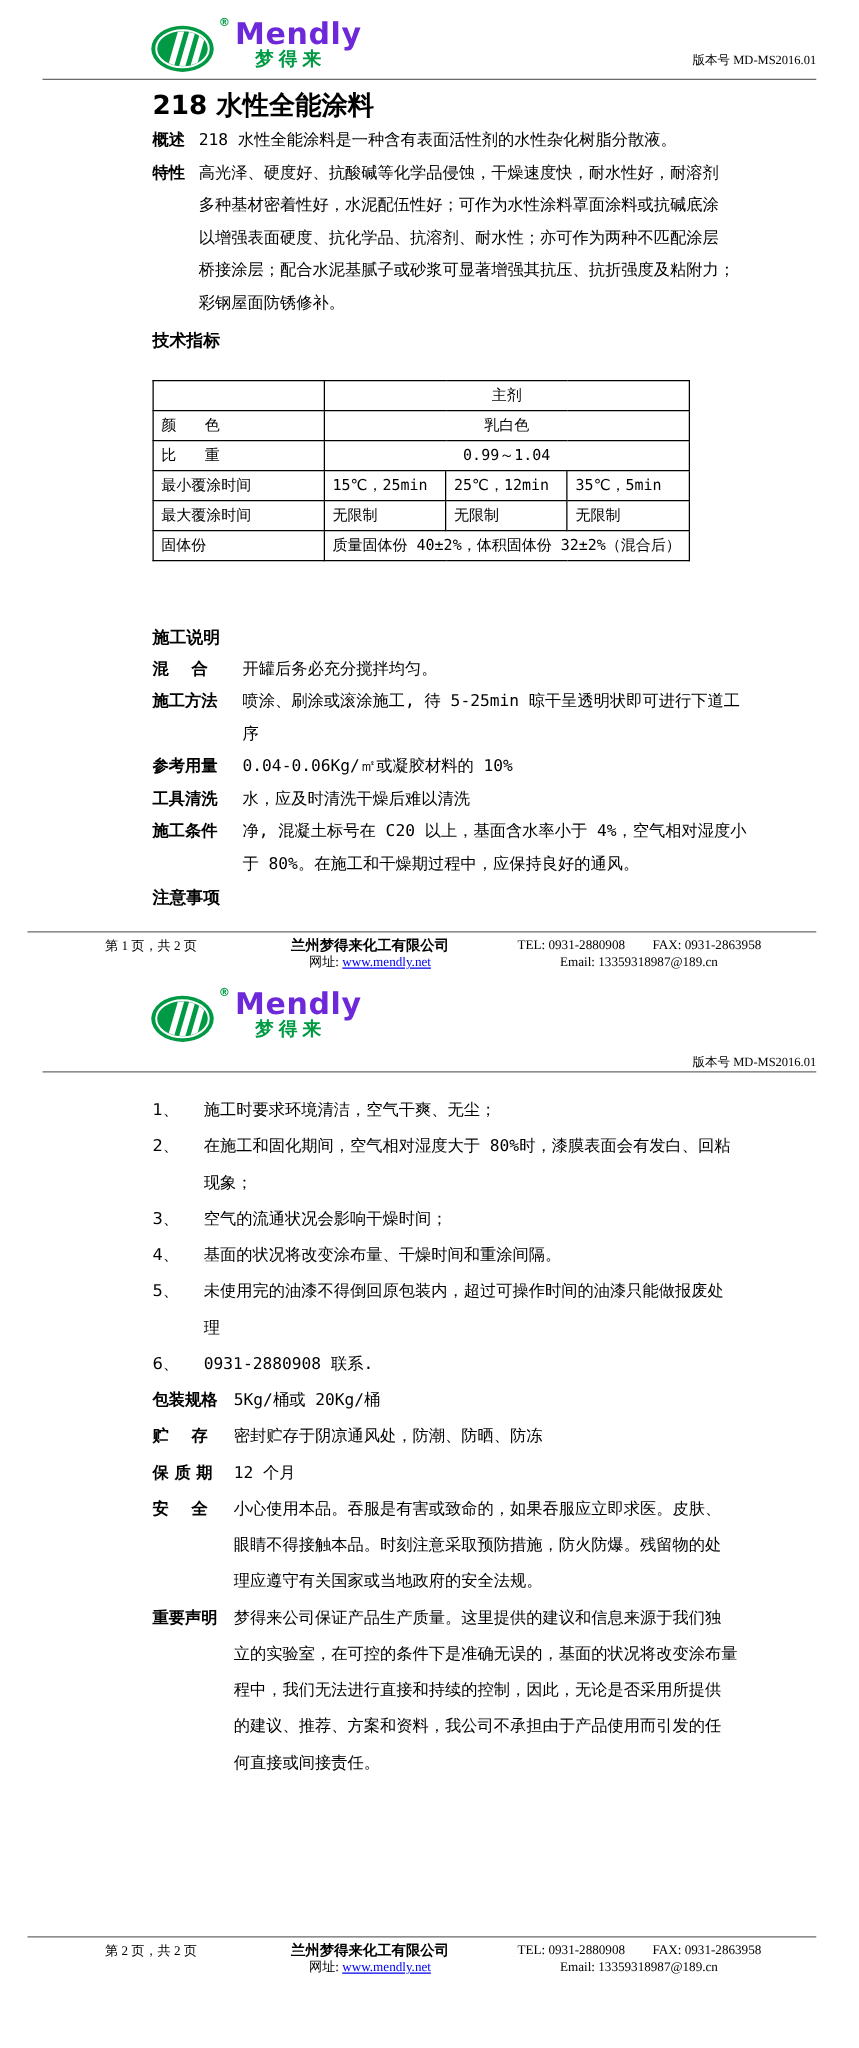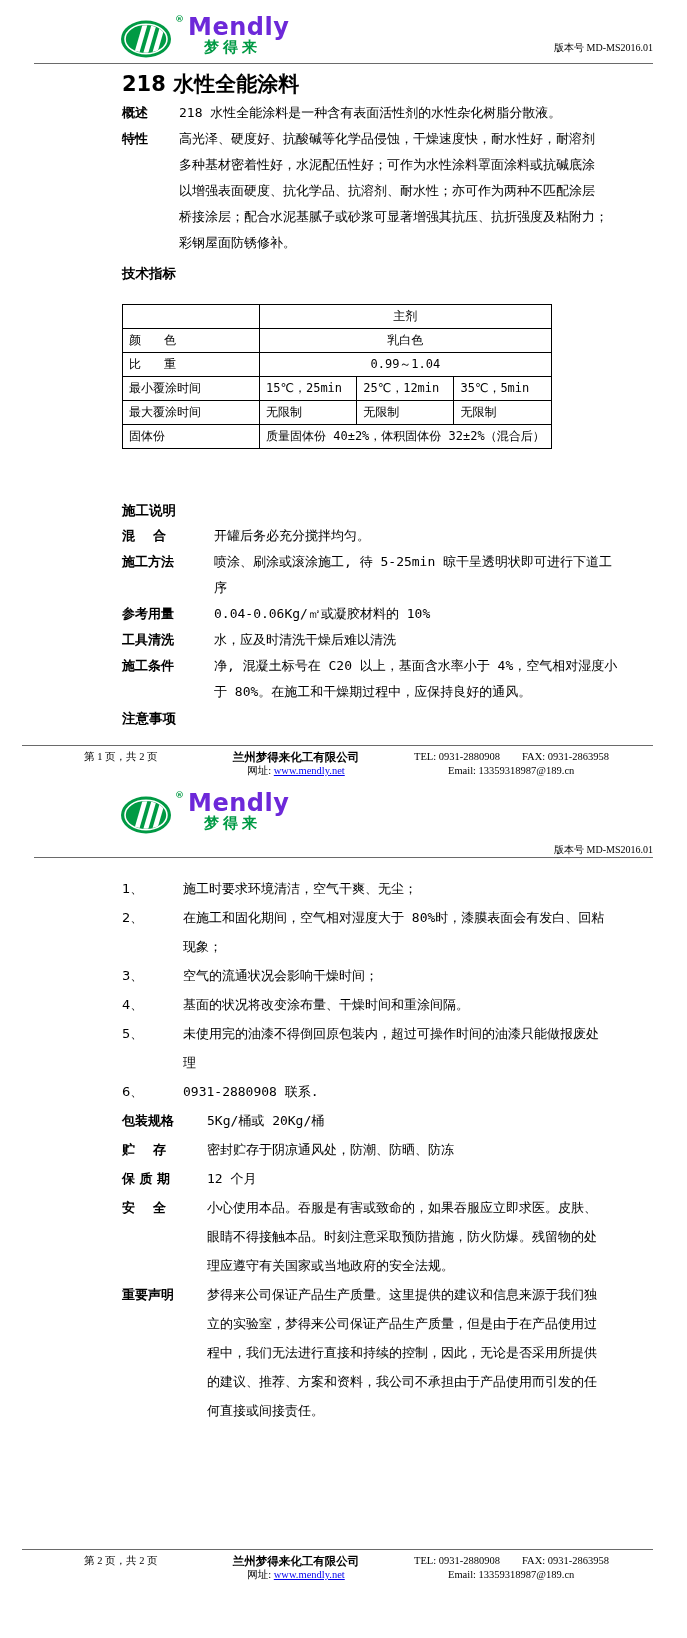--- a/index.html
+++ b/index.html
@@ -21,21 +21,21 @@
   .brand-en { font-size:24px; line-height:23px; font-weight:bold; color:#6d28d9; letter-spacing:.5px; }
   .reg { font-size:9px; color:#009a44; font-weight:bold; position:relative; top:-2px; left:-1px; }
   .brand-cn { font-size:15px; line-height:16px; font-weight:bold; color:#009a44; letter-spacing:4px; margin-left:16px; }
   .version { position:absolute; right:0; font-size:10px; font-family:"Liberation Serif", serif; white-space:pre; }
   #p1 .version { top:41px; }
   #p2 .version { top:63px; }
 
   
   .content { padding:0 80px 0 122px; }
   .title { font-size:21px; line-height:26px; font-weight:bold; margin:7px 0 3px; }
-  .sec, .citem, .nitem, .iitem { display:flex; align-items:flex-start;gap:20px; }
+  .sec, .citem, .nitem, .iitem { display:flex; align-items:flex-start; }
   .lbl { flex:none; font-weight:bold; font-size:13px; white-space:pre; }
   .sec .lbl { width:37px; line-height:26px; }
   .txt { flex:1; min-width:0; }
   .sec .txt .line { line-height:26px; }
   .line { font-size:13px; white-space:nowrap; font-family:"DejaVu Sans Mono","DejaVu Sans",sans-serif; }
   .heading { font-weight:bold; font-size:13.5px; line-height:26px; }
 
   
   .tbl { border-collapse:collapse; margin-top:18px; table-layout:fixed; }
   .tbl td { border:1px solid #000; height:24px; padding:0 6px; font-size:12px;
@@ -300,21 +300,21 @@
       <div class="txt">
           <div class="line">小心使用本品。吞服是有害或致命的，如果吞服应立即求医。皮肤、</div>
           <div class="line">眼睛不得接触本品。时刻注意采取预防措施，防火防爆。残留物的处</div>
           <div class="line">理应遵守有关国家或当地政府的安全法规。</div>
         </div>
     </div>
     <div class="iitem">
       <span class="lbl">重要声明</span>
       <div class="txt">
           <div class="line">梦得来公司保证产品生产质量。这里提供的建议和信息来源于我们独</div>
-          <div class="line">立的实验室，梦得来公司保证产品生产质量，但是由于在产品使用过</div>
+          <div class="line">立的实验室，在可控的条件下是准确无误的，基面的状况将改变涂布量</div>
           <div class="line">程中，我们无法进行直接和持续的控制，因此，无论是否采用所提供</div>
           <div class="line">的建议、推荐、方案和资料，我公司不承担由于产品使用而引发的任</div>
           <div class="line">何直接或间接责任。</div>
         </div>
     </div>
   </div>
 
   <div class="footer">
     <div class="frow">
       <div class="f-page">第 2 页，共 2 页</div>

